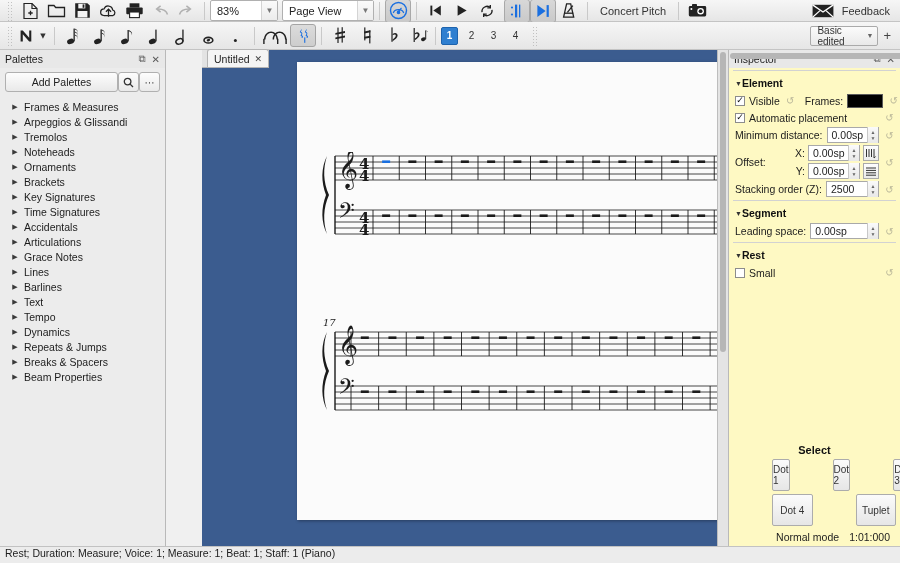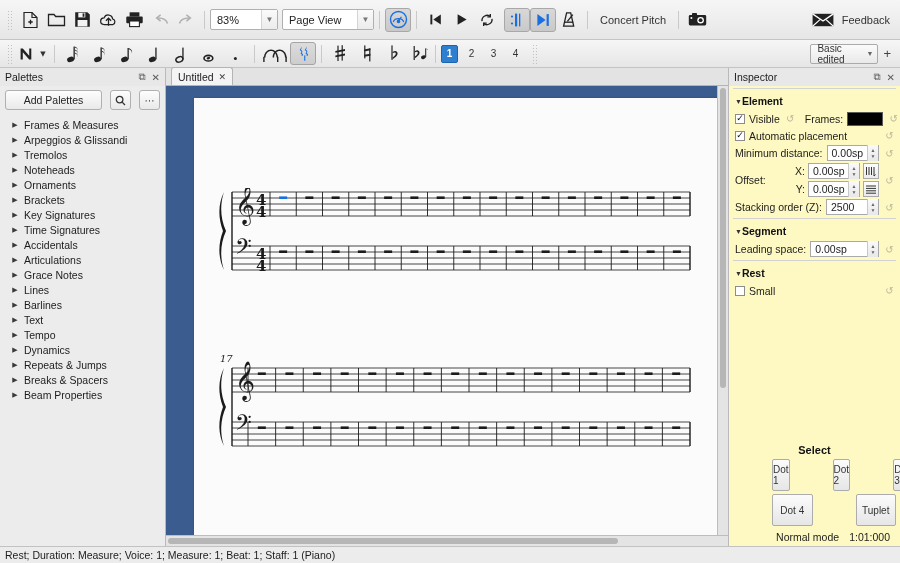--- a/index.html
+++ b/index.html
@@ -11,21 +11,21 @@
     overflow: hidden;
     background: #f0f0f0;
   }
   .app { width: 900px; height: 563px; display: flex; flex-direction: column; }
 
   
   .toolbar {
     background: linear-gradient(to bottom, #f6f6f6, #e6e6e6);
     border-bottom: 1px solid #c4c4c4;
     display: flex; align-items: center;
-    height: 40px; padding: 0 4px;
+    height: 22px; padding: 0 4px;
   }
   .tb2 { height: 28px; }
   .grip {
     width: 7px; height: 20px; margin: 0 3px;
     background-image: radial-gradient(#b9b9b9 1px, transparent 1px);
     background-size: 3px 3px; opacity: .85; flex: none;
   }
   .sep { width: 1px; height: 18px; background: #c9c9c9; margin: 0 5px; flex: none; }
   .tbtn {
     width: 26px; height: 24px;
@@ -86,21 +86,21 @@
     display: flex; flex-direction: column; flex: none;
   }
   .panel-head {
     height: 18px; display: flex; align-items: center;
     padding: 0 5px; font-size: 10.5px; color: #1c1c1c;
     background: #e8e8e8;
   }
   .panel-head .ttl { font-weight: normal; }
   .panel-head .spacer { flex: 1; }
   .panel-head .pico { font-size: 10px; color: #5a5a5a; margin-left: 6px; }
-  .pal-top { display: flex; align-items: center; padding: 4px 5px 5px 5px; gap: 8px; }
+  .pal-top { display: flex; align-items: center; padding: 4px 5px 5px 5px; gap: 0; }
   .addpal {
     flex: 1; height: 20px; border: 1px solid #b0b0b0; border-radius: 3px;
     background: linear-gradient(to bottom,#fdfdfd,#e9e9e9);
     display: flex; align-items: center; justify-content: center;
     font-size: 10.5px; color: #222;
   }
   .sqbtn {
     width: 21px; height: 20px; border: 1px solid #b0b0b0; border-radius: 3px;
     background: linear-gradient(to bottom,#fdfdfd,#e9e9e9);
     display: flex; align-items: center; justify-content: center;
@@ -108,21 +108,21 @@
   }
   .pal-list { flex: 1; overflow: hidden; padding-top: 2px; background: #ececec; }
   .pal-item { height: 15px; display: flex; align-items: center; padding-left: 9px; }
   .pal-item .arw {
     width: 12px; font-size: 7px; color: #3a3a3a;
     display: flex; align-items: center; justify-content: center;
   }
   .pal-item .lbl { font-size: 10.5px; color: #1c1c1c; padding-left: 3px; }
 
   
-  .center { flex: 1; display: flex; flex-direction: column; min-width: 0; background: #3b5c8f; }
+  .center { flex: 1; display: flex; flex-direction: row; min-width: 0; background: #3b5c8f; margin-left: 36px; }
   .tabbar {
     height: 18px; background: #e3e3e3; display: flex; align-items: flex-end;
     border-bottom: 1px solid #b4b4b4; flex: none;
   }
   .tab {
     height: 18px; background: #f4f4f4;
     border: 1px solid #b4b4b4; border-bottom: none;
     border-radius: 3px 3px 0 0; margin-left: 5px;
     display: flex; align-items: center; padding: 0 6px; gap: 5px;
     font-size: 10.5px; color: #1c1c1c;
@@ -207,21 +207,21 @@
     font-size: 10px; color: #333; margin-left: 39px;
   }
   .modebar {
     display: flex; align-items: center; justify-content: flex-end;
     gap: 10px; padding: 2px 6px 0 0; font-size: 10.5px; color: #1c1c1c;
   }
 
   
   .status {
     height: 17px; background: #ececec; border-top: 1px solid #c2c2c2;
-    display: flex; align-items: center; padding: 8px 5px; font-size: 10.5px;
+    display: flex; padding: 0 5px; font-size: 10.5px;
     color: #1c1c1c; flex: none;
   }
 </style>
 </head>
 <body>
 
 <div class="app">
 
   <div class="toolbar">
     <div class="grip"></div>

